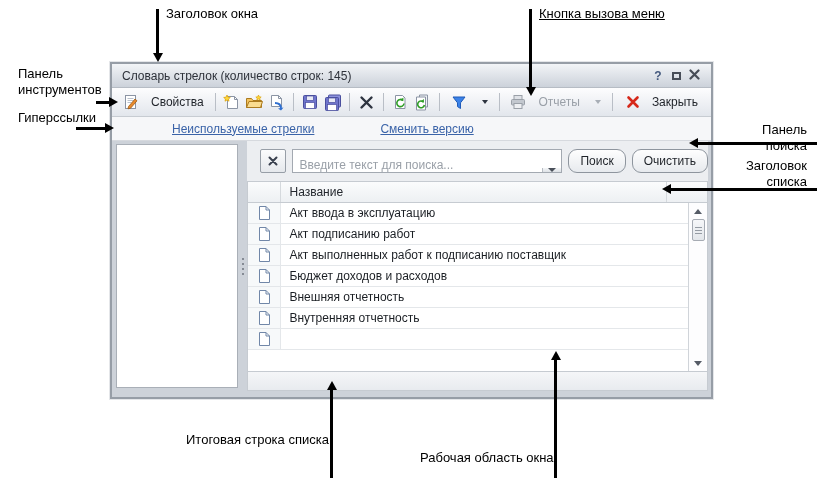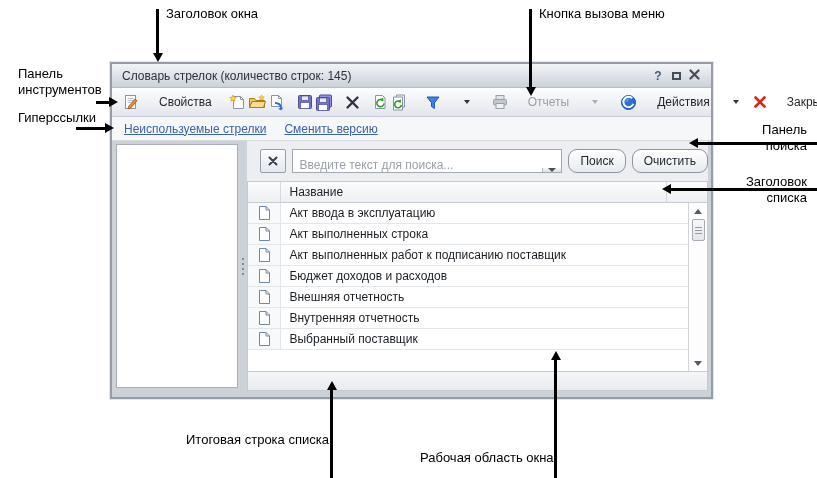--- a/index.html
+++ b/index.html
@@ -23,31 +23,31 @@
               background:linear-gradient(#f2f4f7,#ccd2da); border-bottom:1px solid #b6bcc4;
               font-size:12px; color:#2e323a; }
   .titlebar .title { flex:1; }
   .tb-ctrl { width:18px; text-align:center; font-size:12px; font-weight:bold; color:#474d57; cursor:default; }
   .tb-help { color:#44597e; }
   .tb-max-glyph { display:inline-block; width:9px; height:8px; border:2px solid #474d57; }
 
   .toolbar { height:29px; display:flex; align-items:center; padding:0 8px 0 6px; gap:2px;
              background:linear-gradient(#fdfdfe,#e2e6ec); border-bottom:1px solid #c7ccd2; font-size:12px; color:#1f2329; }
   .tsep { width:1px; height:18px; background:#b9bec6; margin:0 4px; }
-  .tbtn { display:flex; align-items:center; gap:20px; padding:2px 5px; border-radius:3px; cursor:default; }
+  .tbtn { display:flex; align-items:center; gap:12px; padding:2px 5px; border-radius:3px; cursor:default; }
   .ibtn { display:flex; align-items:center; justify-content:center; width:22px; height:22px; }
   .caret { width:0; height:0; border-left:3.5px solid transparent; border-right:3.5px solid transparent;
            border-top:4px solid #2e3440; margin-left:3px; }
   .caret.dis { border-top-color:#a8aeb6; }
   .tbtn.disabled { color:#9aa0a8; }
   .spacer { flex:1; }
 
   .linkrow { height:24px; display:flex; align-items:center; gap:18px; padding:0 12px;
              background:#f6f7f9; border-bottom:1px solid #d6d9de; font-size:12px; }
-  .linkrow a { color:#3a63a8; text-decoration:underline; cursor:pointer; }
+  .linkrow a { color:#3a63a8; text-decoration:underline; cursor:pointer;margin-left:48px; }
 
   .body { display:flex; height:250px; }
   .left-panel { width:126px; margin:3px 0 0 4px; height:244px; background:#fff; border:1px solid #a9afb7; }
   .splitter { width:10px; display:flex; flex-direction:column; align-items:center; justify-content:center; gap:3px; }
   .splitter i { width:2px; height:2px; background:#858b94; }
 
   .right-col { flex:1; display:flex; flex-direction:column; background:#eceef1; margin-right:3px; }
   .search-row { height:40px; display:flex; align-items:center; gap:6px; padding:0 0 0 13px; }
   .xbtn { width:26px; height:24px; border:1px solid #979ea7; border-radius:2px;
           background:linear-gradient(#fbfcfd,#e5e8ec); display:flex; align-items:center; justify-content:center; }
@@ -87,25 +87,25 @@
   .sb-track { flex:1; }
   .summary-row { height:19px; border:1px solid #c6cbd1; border-top:0;
                  background:linear-gradient(#f5f6f8,#e8ebef); }
 </style>
 </head>
 <body>
 
 <div class="canvas">
 
   <div class="callout" style="left:166px; top:6px;">Заголовок окна</div>
-  <div class="callout" style="left:539px; top:6px;">Кнопка вызова меню</div>
+  <div class="callout" style="left:539px; top:6px;text-decoration:underline;">Кнопка вызова меню</div>
   <div class="callout" style="left:18px; top:66px; width:100px;">Панель инструментов</div>
   <div class="callout" style="left:18px; top:110px;">Гиперссылки</div>
   <div class="callout right" style="right:10px; top:102px; width:80px;">Панель поиска</div>
-  <div class="callout right" style="right:10px; top:154px; width:90px;">Заголовок списка</div>
+  <div class="callout right" style="right:10px; top:138px; width:90px;">Заголовок списка</div>
   <div class="callout" style="left:186px; top:432px; white-space:nowrap;">Итоговая строка списка</div>
   <div class="callout" style="left:420px; top:450px; white-space:nowrap;">Рабочая область окна</div>
 
   <div class="arrow-line" style="left:156px; top:9px; width:3px; height:45px;"></div>
   <div class="arrow-head ah-down" style="left:152.5px; top:53px;"></div>
 
   <div class="arrow-line" style="left:529px; top:9px; width:3px; height:79px;"></div>
   <div class="arrow-head ah-down" style="left:525.5px; top:87px;"></div>
 
   <div class="arrow-line" style="left:96px; top:100.5px; width:14px; height:3px;"></div>
@@ -220,29 +220,20 @@
       <div class="tbtn disabled">
         <svg width="16" height="16" viewBox="0 0 16 16">
           <rect x="4" y="1.5" width="8" height="4" fill="#dfe2e7" stroke="#9aa0a8"></rect>
           <rect x="1.5" y="5.5" width="13" height="5.5" rx="1" fill="#c3c8cf" stroke="#9aa0a8"></rect>
           <rect x="4" y="9.5" width="8" height="5" fill="#eef0f3" stroke="#9aa0a8"></rect>
         </svg>
         <span>Отчеты</span>
         <span class="caret dis"></span>
       </div>
       <div class="tsep"></div>
-      <div class="tbtn">
-        <svg width="17" height="17" viewBox="0 0 17 17">
-          <circle cx="8.5" cy="8.5" r="7" fill="#2a6fd6" stroke="#1a4f9e"></circle>
-          <circle cx="6.5" cy="5.5" r="2.6" fill="#5b96e8" opacity="0.8"></circle>
-          <path d="M12.2 4.2 A5.2 5.2 0 1 0 13.4 9.8" fill="none" stroke="#fff" stroke-width="1.9"></path>
-        </svg>
-        <span>Действия</span>
-        <span class="caret"></span>
-      </div>
       <div class="spacer"></div>
       <div class="tbtn">
         <svg width="14" height="14" viewBox="0 0 14 14">
           <path d="M2.5 2.5 L11.5 11.5 M11.5 2.5 L2.5 11.5" stroke="#d6281a" stroke-width="2.6" stroke-linecap="round"></path>
         </svg>
         <span>Закрыть</span>
       </div>
     </div>
 
     <div class="linkrow">
@@ -296,21 +287,21 @@
                   <div class="cell-name">Акт ввода в эксплуатацию</div>
                 </div>
 
                 <div class="lrow">
                   <div class="cell-icon">
                     <svg width="12" height="14" viewBox="0 0 12 14">
                       <path d="M1.5 0.5 h6.5 l3.5 3.5 v9.5 h-10 z" fill="#fff" stroke="#7187a8"></path>
                       <path d="M8 0.5 v3.5 h3.5" fill="none" stroke="#7187a8"></path>
                     </svg>
                   </div>
-                  <div class="cell-name">Акт выполненных строка</div>
+                  <div class="cell-name">Акт подписанию работ</div>
                 </div>
 
                 <div class="lrow">
                   <div class="cell-icon">
                     <svg width="12" height="14" viewBox="0 0 12 14">
                       <path d="M1.5 0.5 h6.5 l3.5 3.5 v9.5 h-10 z" fill="#fff" stroke="#7187a8"></path>
                       <path d="M8 0.5 v3.5 h3.5" fill="none" stroke="#7187a8"></path>
                     </svg>
                   </div>
                   <div class="cell-name">Акт выполненных работ к подписанию поставщик</div>
@@ -347,21 +338,20 @@
                   <div class="cell-name">Внутренняя отчетность</div>
                 </div>
 
                 <div class="lrow">
                   <div class="cell-icon">
                     <svg width="12" height="14" viewBox="0 0 12 14">
                       <path d="M1.5 0.5 h6.5 l3.5 3.5 v9.5 h-10 z" fill="#fff" stroke="#7187a8"></path>
                       <path d="M8 0.5 v3.5 h3.5" fill="none" stroke="#7187a8"></path>
                     </svg>
                   </div>
-                  <div class="cell-name">Выбранный поставщик</div>
                 </div>
               </div>
             <div class="scrollbar">
               <div class="sb-arrow sb-up">
                   <i></i>
                 </div>
               <div class="sb-thumb">
                   <i></i>
                 </div>
               <div class="sb-track"></div>

